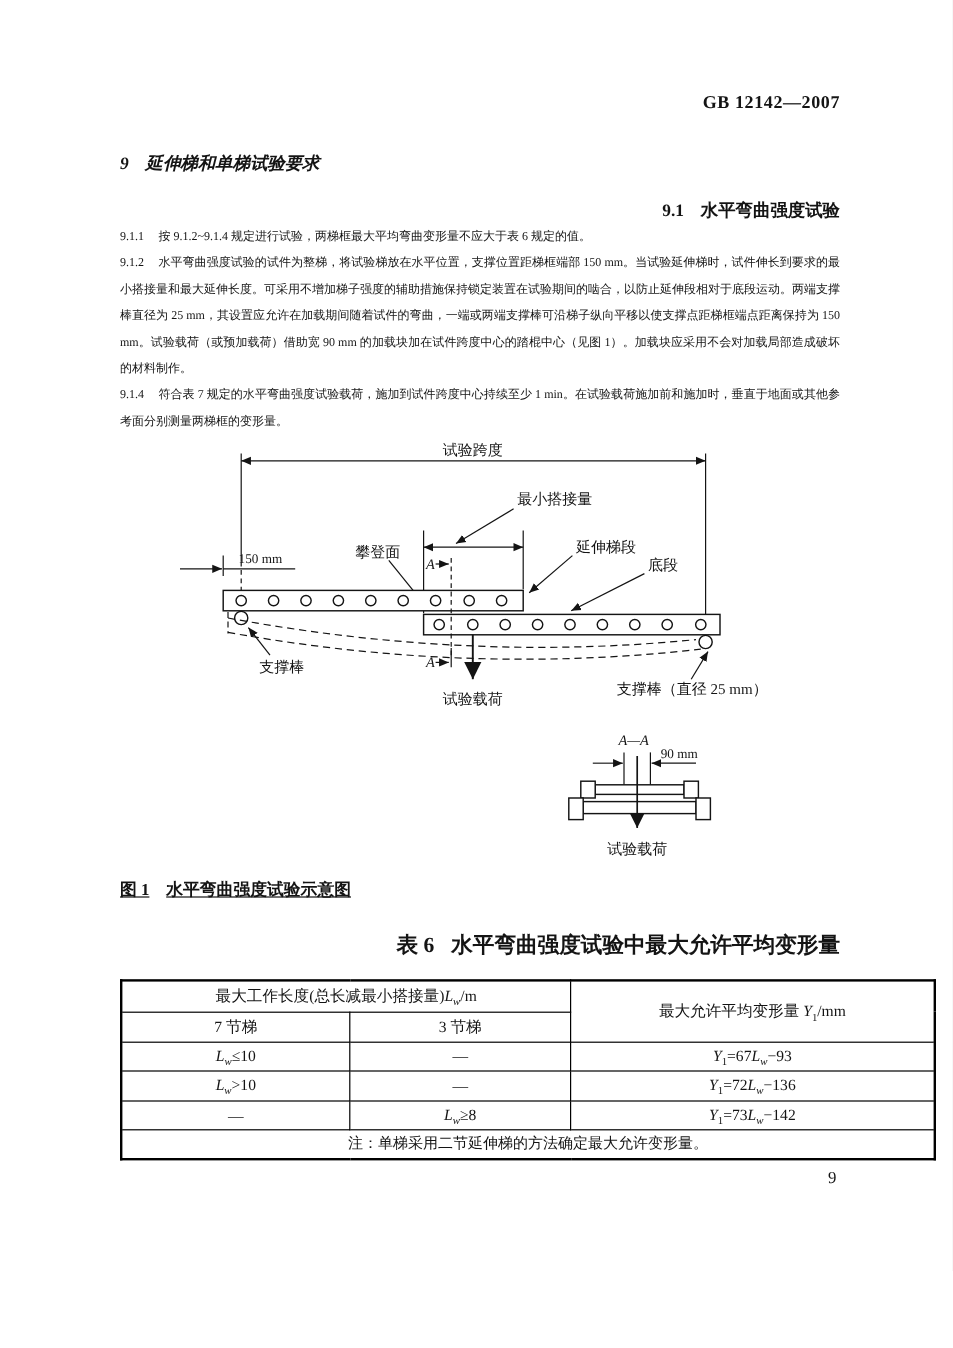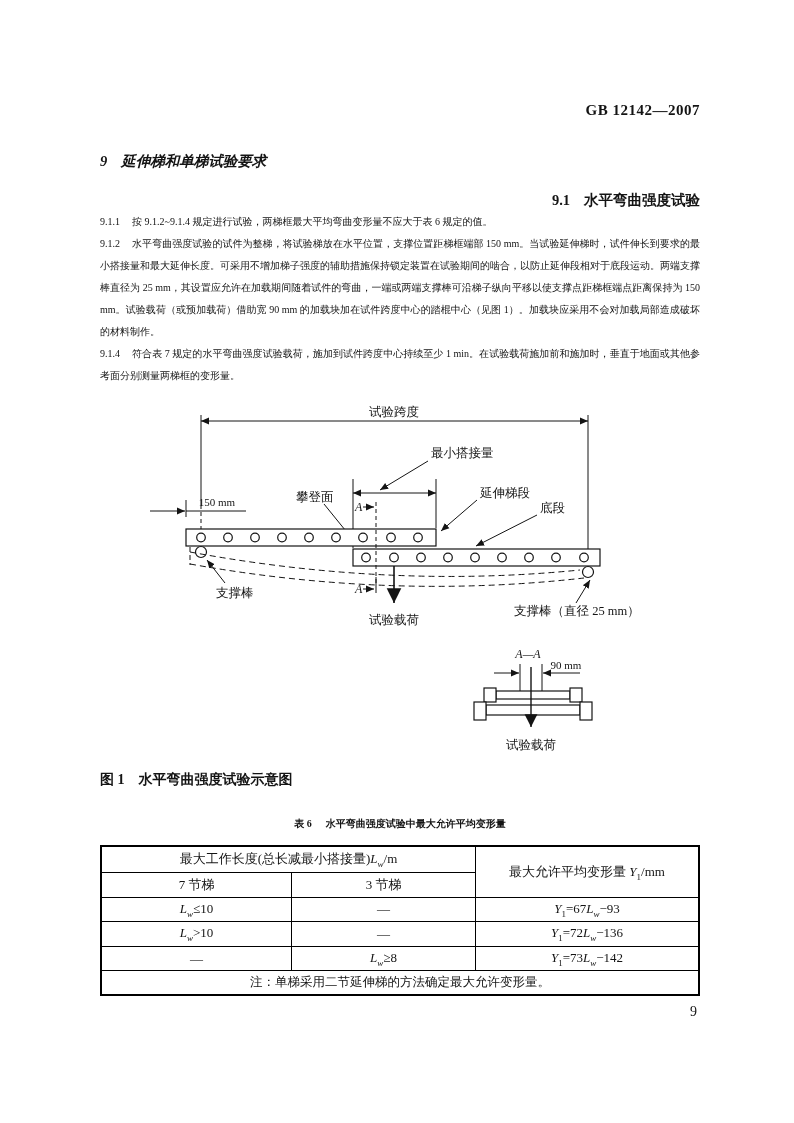--- a/index.html
+++ b/index.html
@@ -2,45 +2,45 @@
 <html><head>
 <meta charset="utf-8">
 <style>
   html,body { margin:0; padding:0; background:#e8e8e8; }
   .page {
     position:relative; width:794px; height:1123px; margin:0 auto;
     background:#ffffff; color:#141414;
     font-family:"Liberation Serif","DejaVu Serif",serif;
     overflow:hidden;
   }
-  .content { position:absolute; left:100px; top:100px; width:600px; }
+  .content { position:absolute; left:100px; top:76px; width:600px; }
 
   .doc-header {
     text-align:right; font-weight:bold; font-size:15px; line-height:20px;
     letter-spacing:0.5px;
   }
   .sec-h  { margin:30px 0 0 0; font-size:14.5px; font-weight:bold; line-height:22px;font-style:italic; }
   .sub-h  { margin:17px 0 0 0; font-size:14.5px; font-weight:bold; line-height:22px;text-align:right; }
   .h-num  { margin-right:14px; }
 
   .clause { margin:0; font-size:10px; line-height:22px; text-align:justify; }
   .cnum   { margin-right:12px; }
 
-  .figure { margin-top:18px; }
+  .figure { margin-top:5px;text-decoration:underline; }
   .fig-svg { display:block; margin-left:28px; }
   .fig-svg text { fill:#141414; stroke:none; font-family:"Liberation Serif","DejaVu Serif",serif; }
   .cjk-label { font-size:12.5px; }
   .dim-label { font-size:11px; font-family:"Liberation Serif",serif; }
   .sec-mark  { font-size:12px; font-style:italic; }
 
   .fig-caption { margin-top:8px; font-weight:bold; font-size:14px; line-height:22px; }
-  .tbl-caption { margin-top:22px; text-align:center; font-weight:bold; font-size:10px; line-height:22px; }
+  .tbl-caption { margin-top:22px; text-align:right; font-weight:bold; font-size:18px; line-height:22px; }
 
   table.t6 {
-    border-collapse:collapse; width:600px; margin-top:4px;
+    border-collapse:collapse; width:680px; margin-top:4px;
     font-size:13px; border:2px solid #000;padding-left:13px;
   }
   table.t6 td {
     border:1px solid #000; text-align:center; vertical-align:middle;
     padding:3px 4px; height:17px;
   }
   td.c1 { width:181px; } td.c2 { width:175px; }
   td.note-cell { text-align:left; padding-left:14px; font-size:12.5px; }
   .var { font-style:italic; }
   sub { font-size:9px; }

